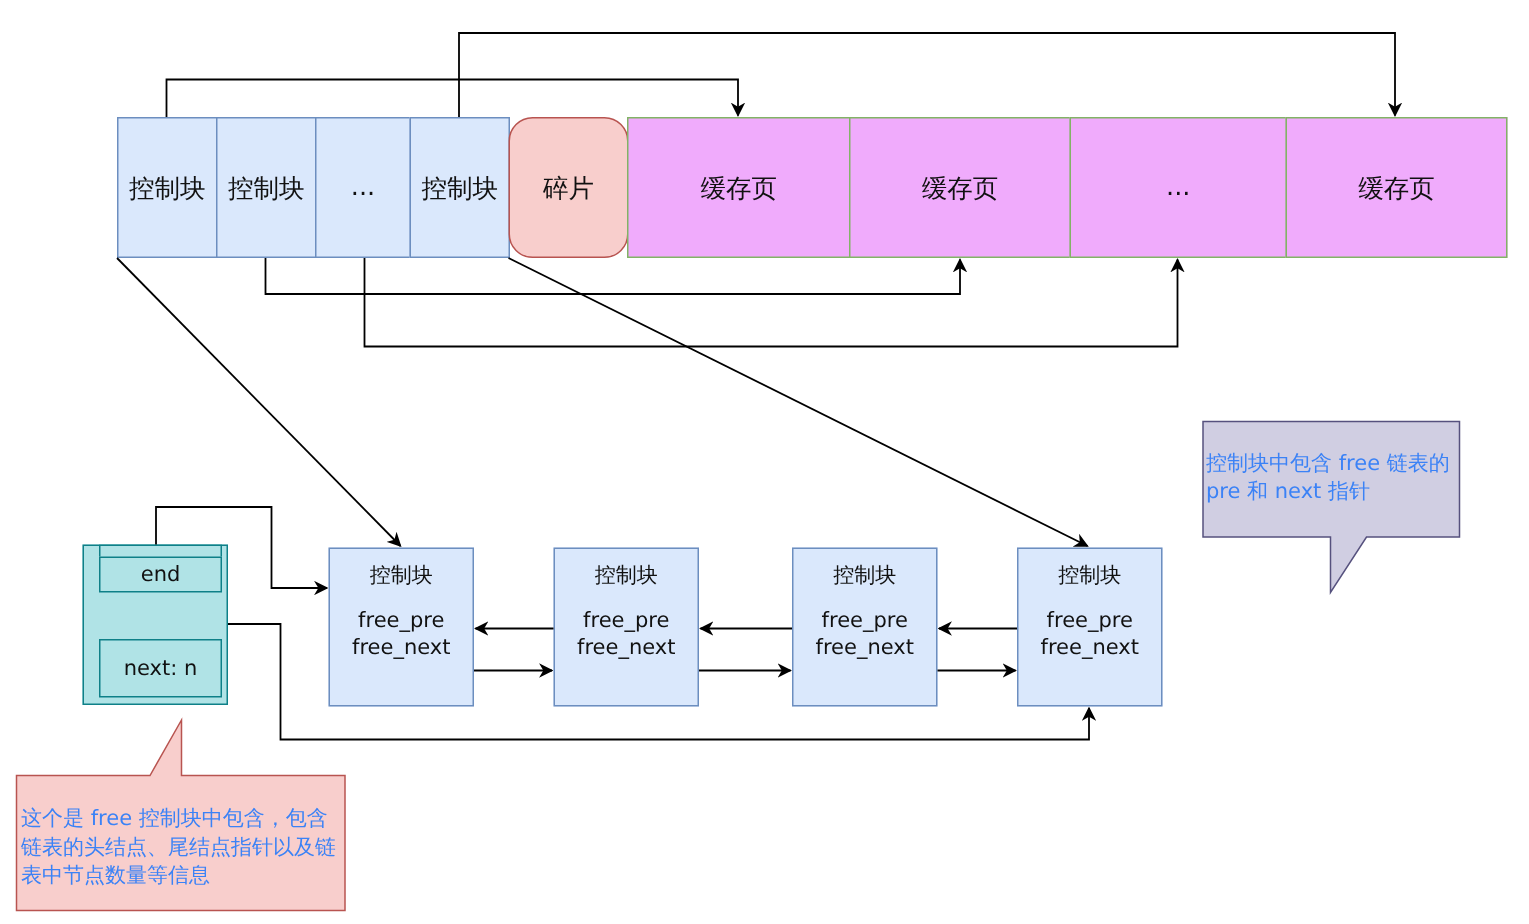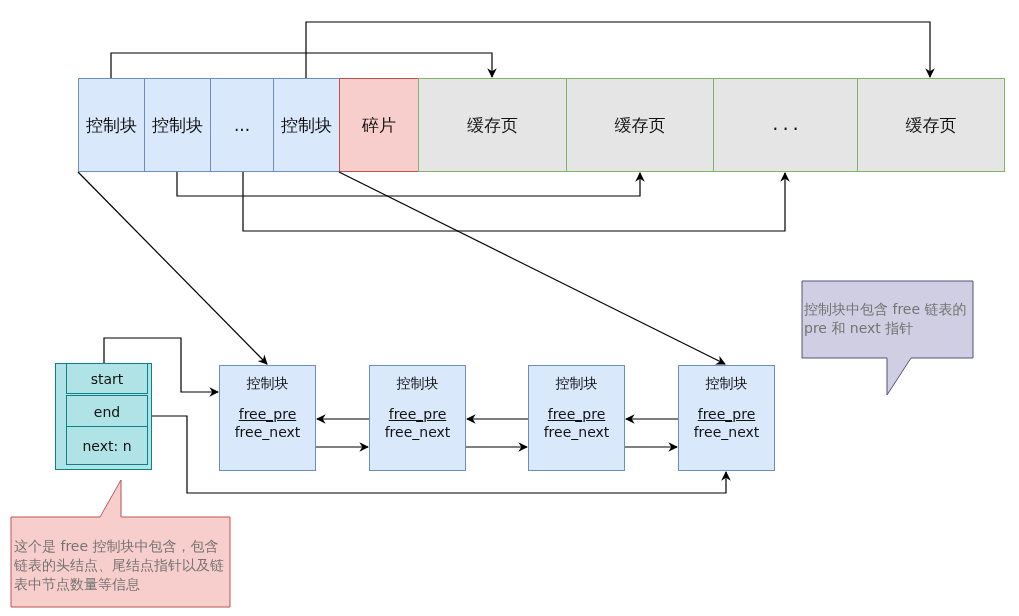--- a/index.html
+++ b/index.html
@@ -2,50 +2,50 @@
 <html><head>
 <meta charset="utf-8">
 <style>
   html, body { margin:0; padding:0; background:#ffffff; }
   body { width:1019px; height:616px; position:relative; overflow:hidden;
          font-family:"DejaVu Sans","Liberation Sans",sans-serif; }
   .box { position:absolute; box-sizing:border-box; display:flex; align-items:center; justify-content:center;
          font-size:17px; color:#111; }
   .ctl { background:#dae8fc; border:1px solid #6c8ebf; }
   .frag { background:#f8cecc; border:1px solid #b85450; }
-  .page { background:#e5e5e5; border:1px solid #82b366;font-family:Liberation Mono, monospace; }
+  .page { background:#f0abfc; border:1px solid #82b366; }
   .node { position:absolute; box-sizing:border-box; background:#dae8fc; border:1px solid #6c8ebf;
           width:97px; height:106px; font-size:14px; color:#111; }
   .node span { position:absolute; left:0; right:0; text-align:center; }
   .node .t { top:9px; }
-  .node .p { top:40px;text-decoration:underline; }
+  .node .p { top:40px; }
   .node .n { top:58px; }
   .base-outer { position:absolute; left:55px; top:363px; width:97px; height:107px; box-sizing:border-box;
                 background:#b0e3e6; border:1px solid #0e8088; }
   .base-row { position:absolute; left:66px; width:82px; box-sizing:border-box; background:#b0e3e6;
               border:1px solid #0e8088; font-size:14px; color:#111; display:flex; align-items:center; justify-content:center; }
-  .note { position:absolute; font-size:14px; color:#737373; line-height:19px; }
+  .note { position:absolute; font-size:14px; color:#3b82f6; line-height:19px; }
   svg.wires { position:absolute; left:0; top:0; }
 </style>
 </head>
 <body>
 
 <div class="box ctl" style="left:78px;top:78px;width:67px;height:94px;">
     <span>控制块</span>
   </div>
 <div class="box ctl" style="left:144px;top:78px;width:67px;height:94px;">
     <span>控制块</span>
   </div>
 <div class="box ctl" style="left:210px;top:78px;width:64px;height:94px;">
     <span>...</span>
   </div>
 <div class="box ctl" style="left:273px;top:78px;width:67px;height:94px;">
     <span>控制块</span>
   </div>
-<div class="box frag" style="left:339px;top:78px;width:80px;height:94px;">
+<div class="box frag" style="left:339px;top:78px;width:80px;height:94px;border-radius:16px;">
     <span>碎片</span>
   </div>
 <div class="box page" style="left:418px;top:78px;width:149px;height:94px;">
     <span>缓存页</span>
   </div>
 <div class="box page" style="left:566px;top:78px;width:148px;height:94px;">
     <span>缓存页</span>
   </div>
 <div class="box page" style="left:713px;top:78px;width:145px;height:94px;">
     <span>...</span>
@@ -56,21 +56,21 @@
 
 <svg class="wires" width="1019" height="616">
   <path d="M11,517 L100,517 L121,480 L121,517 L230,517 L230,607 L11,607 Z" fill="#f8cecc" stroke="#b85450" stroke-width="1"></path>
   <path d="M802,281 L973,281 L973,358 L911,358 L887,395 L887,358 L802,358 Z" fill="#d0cee2" stroke="#56517e" stroke-width="1"></path>
 </svg>
 
 <div class="base-outer"></div>
 <div class="base-row" style="top:363px;height:31px;">
     <span>start</span>
   </div>
-<div class="base-row" style="top:395px;height:34px;">
+<div class="base-row" style="top:371px;height:24px;">
     <span>end</span>
   </div>
 <div class="base-row" style="top:426px;height:39px;">
     <span>next: n</span>
   </div>
 
 <div class="node" style="left:219px;top:365px;">
   <span class="t">控制块</span>
   <span class="p">free_pre</span>
   <span class="n">free_next</span>

